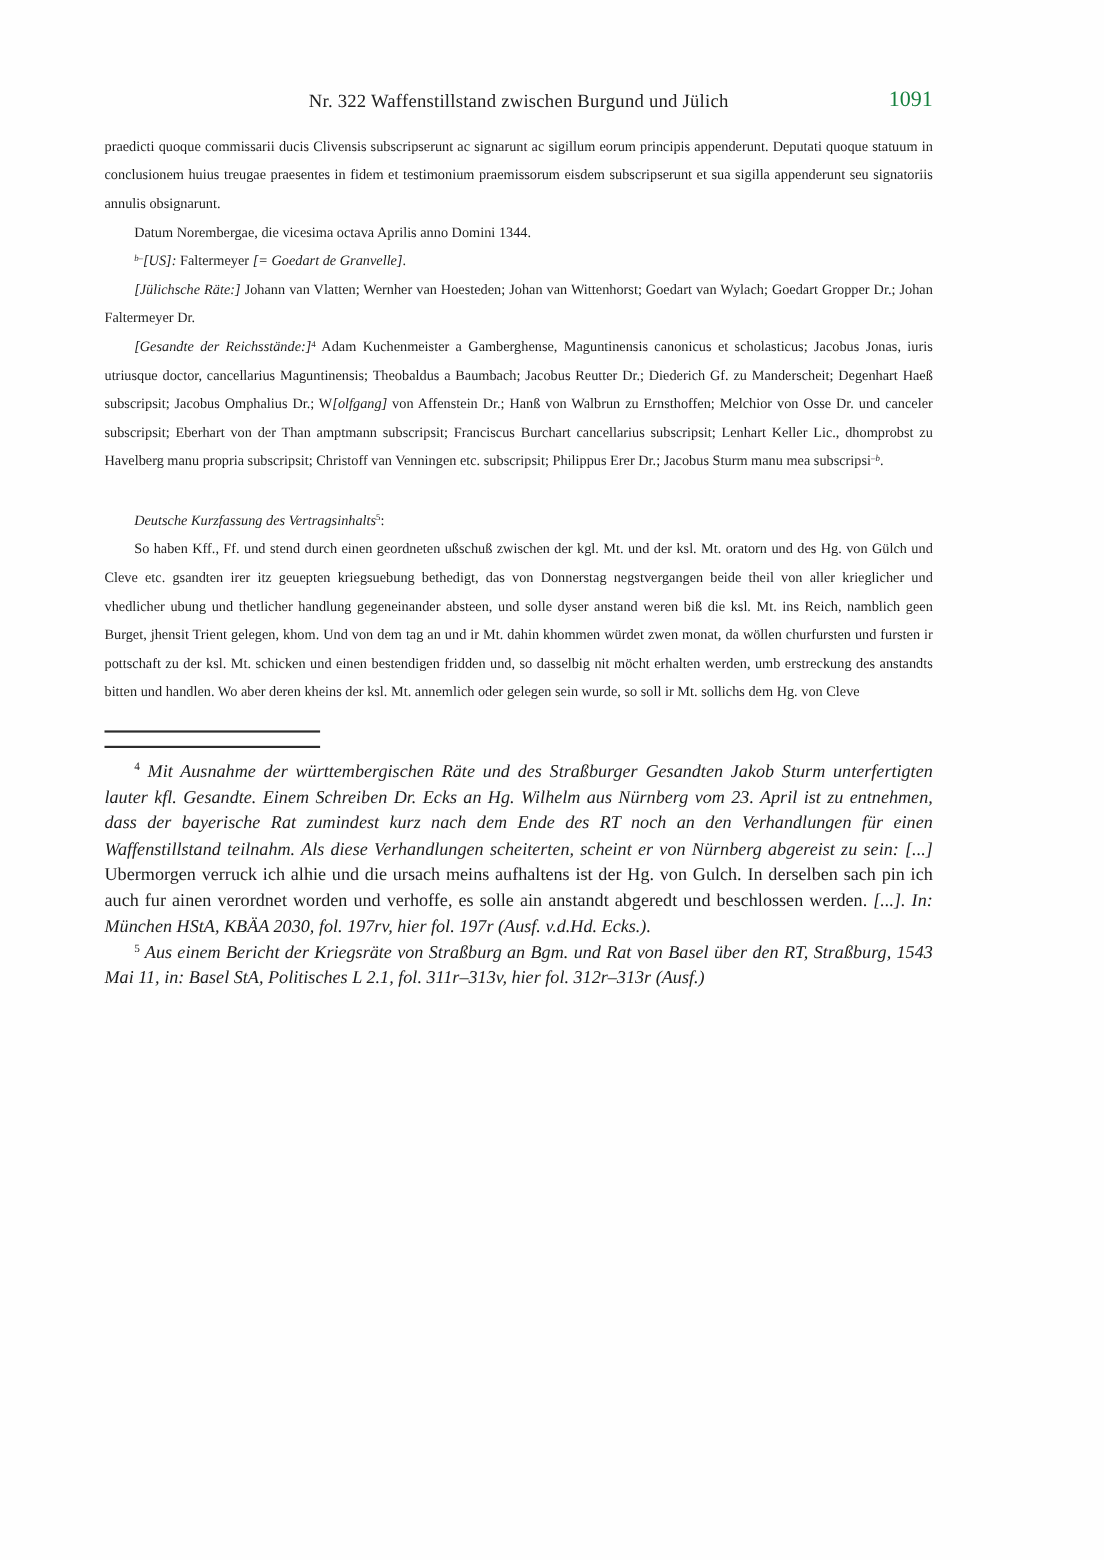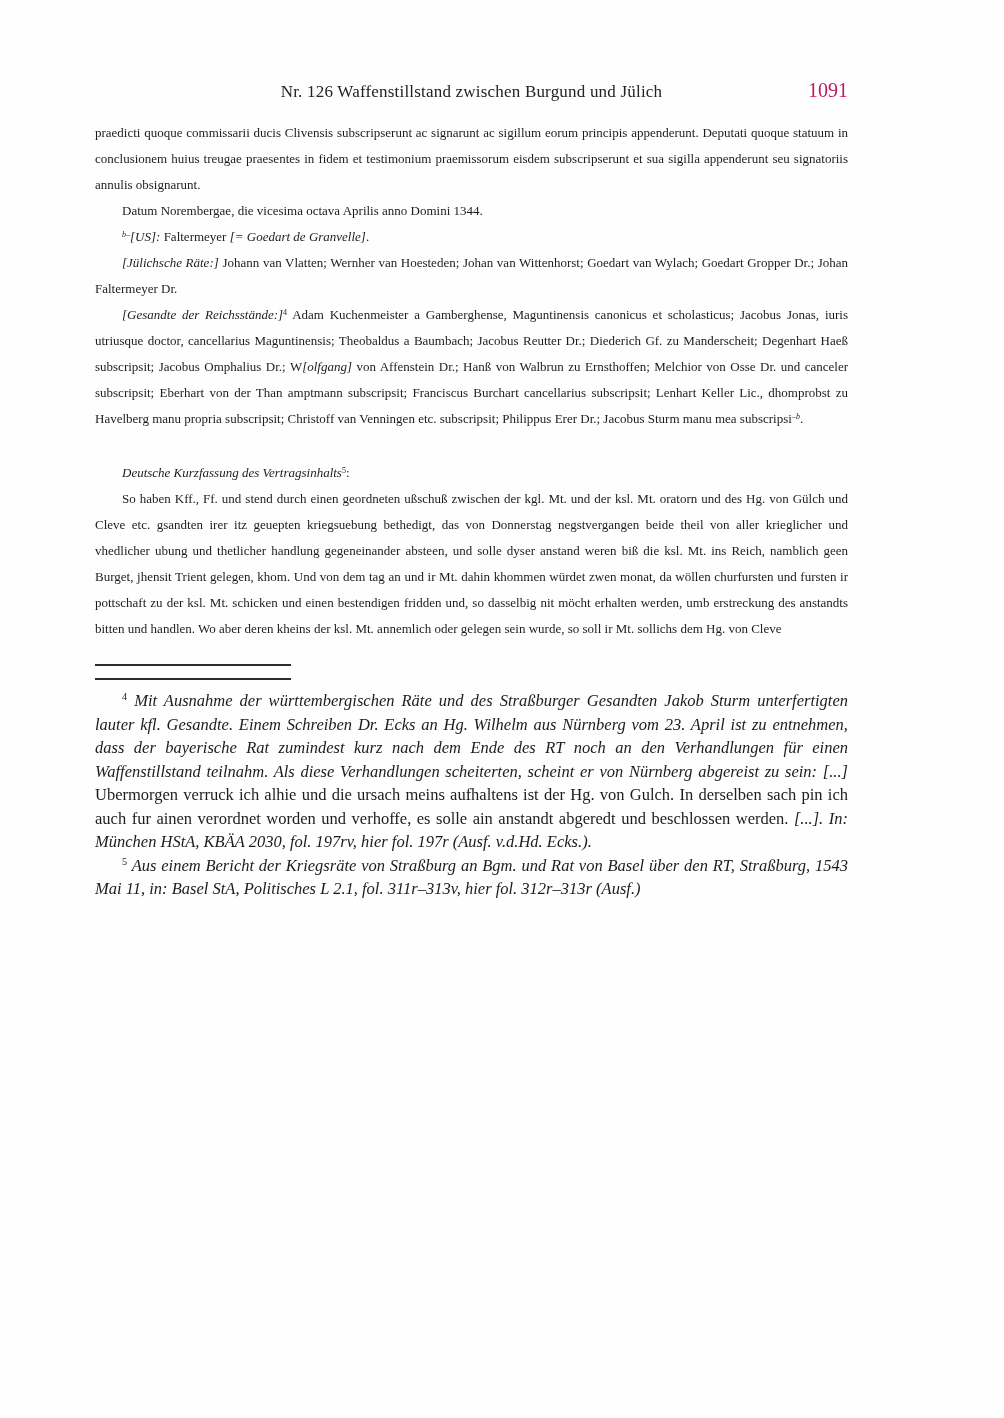--- a/index.html
+++ b/index.html
@@ -29,21 +29,21 @@
   .running-title {
     font-size: 17px;
     letter-spacing: 0.2px;
     color: #222;
   }
   .page-number {
     position: absolute;
     right: 0;
     top: -3px;
     font-size: 20px;
-    color: #be185d;
+    color: #15803d;
   }
   
   .body-para {
     margin: 0;
     font-size: 13px;
     line-height: 26px;
     text-align: justify;
     color: #1c1c1c;
   }
   .body-para.indent { text-indent: 27px; }
@@ -74,21 +74,21 @@
     position: relative;
     top: -0.55em;
   }
 </style>
 </head>
 <body>
 
 <div class="page">
 
   <div class="header">
-    <div class="running-title">Nr. 126 Waffenstillstand zwischen Burgund und Jülich</div>
+    <div class="running-title">Nr. 322 Waffenstillstand zwischen Burgund und Jülich</div>
     <div class="page-number">1091</div>
   </div>
 
   <div id="body-container">
       <p class="body-para"><span>praedicti quoque commissarii ducis Clivensis subscripserunt ac signarunt ac sigillum eorum principis appenderunt. Deputati quoque statuum in conclusionem huius treugae praesentes in fidem et testimonium praemissorum eisdem subscripserunt et sua sigilla appenderunt seu signatoriis annulis obsignarunt.</span></p>
       <p class="body-para indent"><span>Datum Norembergae, die vicesima octava Aprilis anno Domini 1344.</span></p>
       <p class="body-para indent"><sup class="it">b–</sup><span class="it">[US]:</span><span> Faltermeyer </span><span class="it">[= Goedart de Granvelle]</span><span>.</span></p>
       <p class="body-para indent"><span class="it">[Jülichsche Räte:]</span><span> Johann van Vlatten; Wernher van Hoesteden; Johan van Wittenhorst; Goedart van Wylach; Goedart Gropper Dr.; Johan Faltermeyer Dr.</span></p>
       <p class="body-para indent"><span class="it">[Gesandte der Reichsstände:]</span><sup>4</sup><span> Adam Kuchenmeister a Gamberghense, Maguntinensis canonicus et scholasticus; Jacobus Jonas, iuris utriusque doctor, cancellarius Maguntinensis; Theobaldus a Baumbach; Jacobus Reutter Dr.; Diederich Gf. zu Manderscheit; Degenhart Haeß subscripsit; Jacobus Omphalius Dr.; W</span><span class="it">[olfgang]</span><span> von Affenstein Dr.; Hanß von Walbrun zu Ernsthoffen; Melchior von Osse Dr. und canceler subscripsit; Eberhart von der Than amptmann subscripsit; Franciscus Burchart cancellarius subscripsit; Lenhart Keller Lic., dhomprobst zu Havelberg manu propria subscripsit; Christoff van Venningen etc. subscripsit; Philippus Erer Dr.; Jacobus Sturm manu mea subscripsi</span><sup class="it">–b</sup><span>.</span></p>
       <p class="body-para indent space-before"><span class="it">Deutsche Kurzfassung des Vertragsinhalts</span><sup>5</sup><span>:</span></p>

